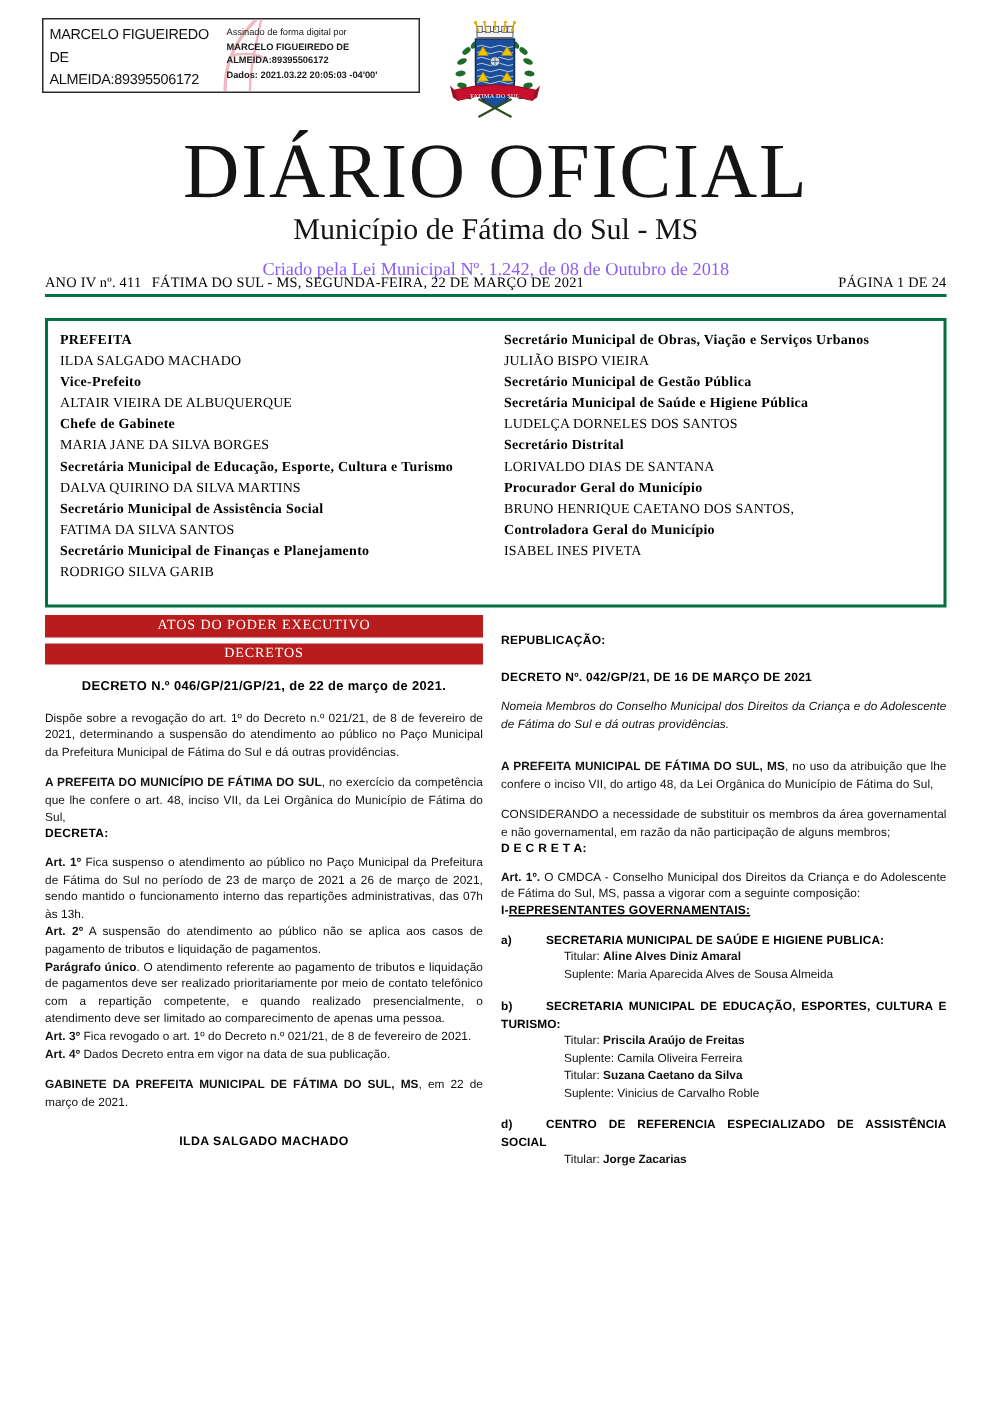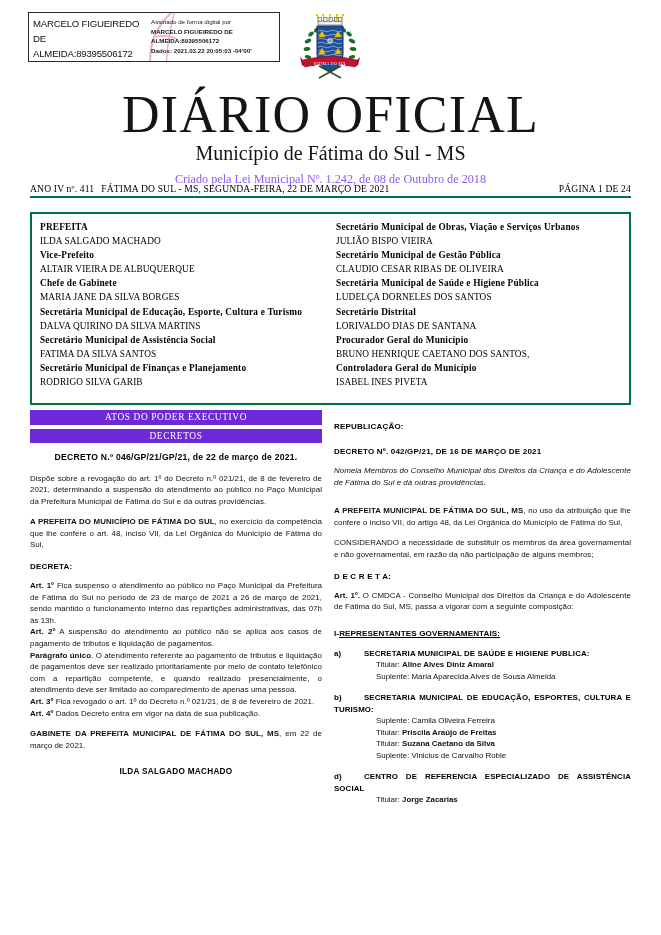--- a/index.html
+++ b/index.html
@@ -155,21 +155,21 @@
     text-align: justify;
     letter-spacing: .2px;
   }
   .person {
     font-weight: normal;
     letter-spacing: .1px;
   }
 
   
   .greenbar {
-    background: #6d28d9;
+    background: #b91c1c;
     color: #fff;
     text-align: center;
     font-family: "Liberation Serif", serif;
     font-size: 9.4px;
     letter-spacing: .6px;
     padding: 2px 0 2.5px 0;
     box-sizing: border-box;
   }
 
   
@@ -210,21 +210,20 @@
   }
   .p.tight { margin-top: 0; }
   .p.italic { font-style: italic; }
   .b { font-weight: bold; }
   .u { text-decoration: underline; }
 
   .kicker {
     font-family: "Liberation Sans", sans-serif;
     font-size: 8px;
     font-weight: bold;
-    margin-top: 11px;
     letter-spacing: .2px;
   }
 
   .sign-name {
     font-family: "Liberation Sans", sans-serif;
     font-size: 8.2px;
     font-weight: bold;
     text-align: center;
     margin-top: 16px;
     letter-spacing: .3px;
@@ -254,21 +253,20 @@
     font-size: 7.9px;
     line-height: 11.4px;
     margin-left: 42px;
     color: #111;
   }
   .member .nm { font-weight: bold; }
   .hdr-rep {
     font-family: "Liberation Sans", sans-serif;
     font-size: 8.1px;
     font-weight: bold;
-    margin-top: 16px;
     letter-spacing: .1px;
   }
 </style>
 </head>
 <body>
 
 <div class="page">
 
   <div class="sig-wrap">
     <svg class="sig-swoosh" viewBox="0 0 60 68">
@@ -379,21 +377,20 @@
       <div class="person">DALVA QUIRINO DA SILVA MARTINS</div>
       <div class="role">Secretário Municipal de Assistência Social</div>
       <div class="person">FATIMA DA SILVA SANTOS</div>
       <div class="role">Secretário Municipal de Finanças e Planejamento</div>
       <div class="person">RODRIGO SILVA GARIB</div>
     </div>
     <div class="off-col right">
       <div class="role">Secretário Municipal de Obras, Viação e Serviços Urbanos</div>
       <div class="person">JULIÃO BISPO VIEIRA</div>
       <div class="role">Secretário Municipal de Gestão Pública</div>
-      <div class="person">CLAUDIO CESAR RIBAS DE OLIVEIRA</div>
       <div class="role">Secretária Municipal de Saúde e Higiene Pública</div>
       <div class="person">LUDELÇA DORNELES DOS SANTOS</div>
       <div class="role">Secretário Distrital</div>
       <div class="person">LORIVALDO DIAS DE SANTANA</div>
       <div class="role">Procurador Geral do Município</div>
       <div class="person">BRUNO HENRIQUE CAETANO DOS SANTOS,</div>
       <div class="role">Controladora Geral do Município</div>
       <div class="person">ISABEL INES PIVETA</div>
     </div>
   </div>
@@ -473,24 +470,24 @@
         <span>Titular: </span><span class="nm">Aline Alves Diniz Amaral</span>
       </div>
       <div class="member">
         <span>Suplente: </span><span>Maria Aparecida Alves de Sousa Almeida</span>
       </div>
 
       <div class="entry-head">
         <span class="lbl">b)</span><span>SECRETARIA MUNICIPAL DE EDUCAÇÃO, ESPORTES, CULTURA E TURISMO:</span>
       </div>
       <div class="member">
+        <span>Titular: </span><span class="nm">Priscila Araújo de Freitas</span>
+      </div>
+      <div class="member">
         <span>Suplente: </span><span>Camila Oliveira Ferreira</span>
-      </div>
-      <div class="member">
-        <span>Titular: </span><span class="nm">Priscila Araújo de Freitas</span>
       </div>
 
       <div class="member">
         <span>Titular: </span><span class="nm">Suzana Caetano da Silva</span>
       </div>
       <div class="member">
         <span>Suplente: </span><span>Vinicius de Carvalho Roble</span>
       </div>
 
       <div class="entry-head">

